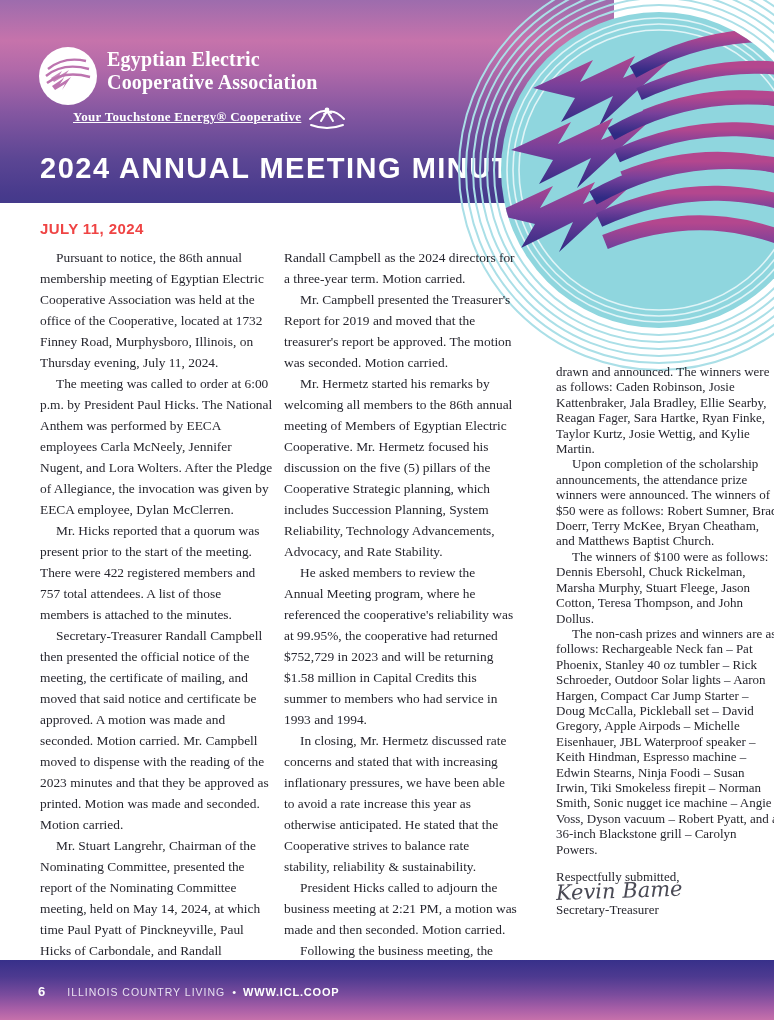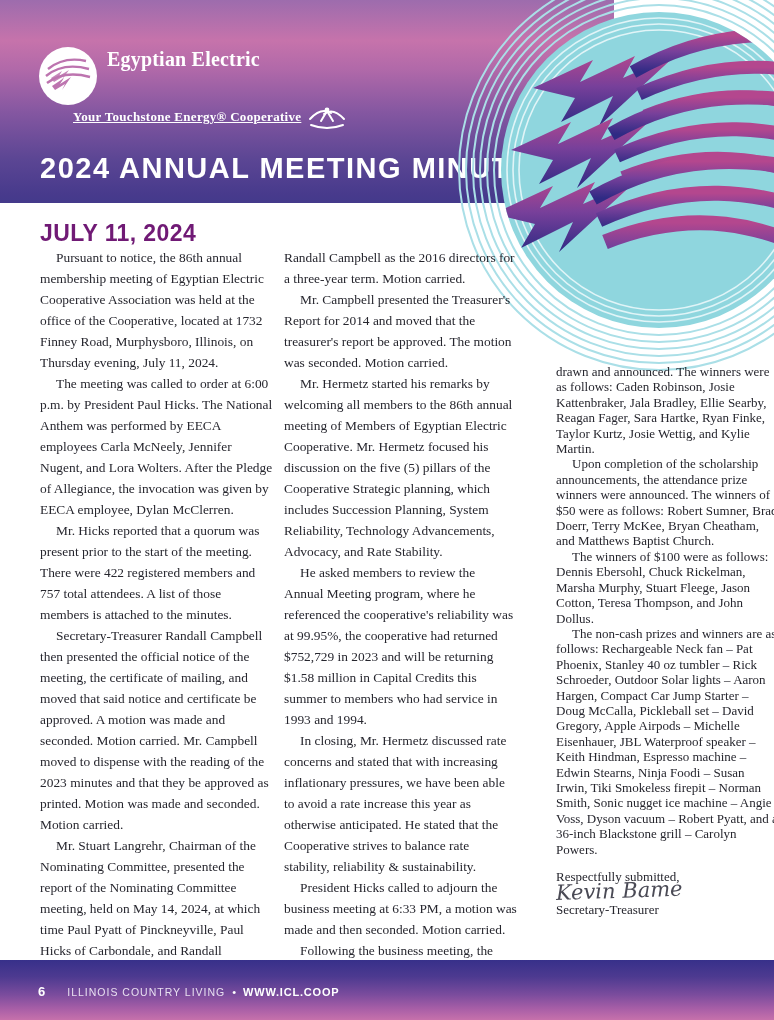--- a/index.html
+++ b/index.html
@@ -24,21 +24,21 @@
     position:absolute;left:40px;top:152px;color:#ffffff;
     font-family:"Liberation Sans",sans-serif;font-weight:bold;
     font-size:29px;letter-spacing:1.5px;white-space:nowrap;
   }
   
   .circle-art{position:absolute;left:437px;top:-40px;width:440px;height:440px;}
   
   .date-heading{
     position:absolute;left:40px;top:220px;
     font-family:"Liberation Sans",sans-serif;font-weight:bold;
-    font-size:23px;letter-spacing:.4px;color:#701a75;
+    font-size:15px;letter-spacing:.4px;color:#ef4444;
   }
   .col{position:absolute;font-size:13.4px;line-height:21px;text-align:left;}
   .col p{margin:0;text-indent:16px;}
   .col p.cont{text-indent:0;}
   .col1{left:40px;top:247px;width:233px;}
   .col2{left:284px;top:247px;width:233px;}
   .col3{left:556px;top:364px;width:222px;font-size:13px;line-height:15.4px;}
   .respectfully{margin-top:12px !important;text-indent:0 !important;}
   .signature{
     margin-top:2px !important;text-indent:0 !important;
@@ -73,20 +73,21 @@
           <path d="M8,30 Q25,16 51,23"></path>
           <path d="M10,23 Q26,10 48,15"></path>
         </g>
         <g fill="#bd74af">
           <polygon points="14,40 26,32 22,38 33,31 24,44 27,38 17,44"></polygon>
           <polygon points="13,32 24,25 21,30 31,24 23,35 26,30 16,36" opacity=".85"></polygon>
         </g>
       </svg>
       <div class="logo-text">
         <div>Egyptian Electric</div>
+        <div>Cooperative Association</div>
       </div>
     </div>
 
     <div class="tagline-row">
       <span class="tagline">Your Touchstone Energy® Cooperative</span>
       <svg class="ts-icon" viewBox="0 0 40 24">
         <g fill="none" stroke="#ffffff" stroke-width="2" stroke-linecap="round">
           <path d="M3,14 Q14,2 24,8"></path>
           <path d="M37,14 Q26,2 17,9"></path>
           <path d="M4,20 Q20,26 36,20"></path>
@@ -160,26 +161,26 @@
 
   <div class="col col1">
     <p>Pursuant to notice, the 86th annual membership meeting of Egyptian Electric Cooperative Association was held at the office of the Cooperative, located at 1732 Finney Road, Murphysboro, Illinois, on Thursday evening, July 11, 2024.</p>
     <p>The meeting was called to order at 6:00 p.m. by President Paul Hicks. The National Anthem was performed by EECA employees Carla McNeely, Jennifer Nugent, and Lora Wolters. After the Pledge of Allegiance, the invocation was given by EECA employee, Dylan McClerren.</p>
     <p>Mr. Hicks reported that a quorum was present prior to the start of the meeting. There were 422 registered members and 757 total attendees. A list of those members is attached to the minutes.</p>
     <p>Secretary-Treasurer Randall Campbell then presented the official notice of the meeting, the certificate of mailing, and moved that said notice and certificate be approved. A motion was made and seconded. Motion carried. Mr. Campbell moved to dispense with the reading of the 2023 minutes and that they be approved as printed. Motion was made and seconded. Motion carried.</p>
     <p>Mr. Stuart Langrehr, Chairman of the Nominating Committee, presented the report of the Nominating Committee meeting, held on May 14, 2024, at which time Paul Pyatt of Pinckneyville, Paul Hicks of Carbondale, and Randall Campbell of Chester were officially nominated for the office of directors for the ensuing three years.</p>
   </div>
 
   <div class="col col2">
-    <p class="cont">Randall Campbell as the 2016 directors for a three-year term. Motion carried.</p>
-    <p>Mr. Campbell presented the Treasurer's Report for 2014 and moved that the treasurer's report be approved. The motion was seconded. Motion carried.</p>
+    <p class="cont">Randall Campbell as the 2024 directors for a three-year term. Motion carried.</p>
+    <p>Mr. Campbell presented the Treasurer's Report for 2019 and moved that the treasurer's report be approved. The motion was seconded. Motion carried.</p>
     <p>Mr. Hermetz started his remarks by welcoming all members to the 86th annual meeting of Members of Egyptian Electric Cooperative. Mr. Hermetz focused his discussion on the five (5) pillars of the Cooperative Strategic planning, which includes Succession Planning, System Reliability, Technology Advancements, Advocacy, and Rate Stability.</p>
     <p>He asked members to review the Annual Meeting program, where he referenced the cooperative's reliability was at 99.95%, the cooperative had returned $752,729 in 2023 and will be returning $1.58 million in Capital Credits this summer to members who had service in 1993 and 1994.</p>
     <p>In closing, Mr. Hermetz discussed rate concerns and stated that with increasing inflationary pressures, we have been able to avoid a rate increase this year as otherwise anticipated. He stated that the Cooperative strives to balance rate stability, reliability &amp; sustainability.</p>
-    <p>President Hicks called to adjourn the business meeting at 6:33 PM, a motion was made and then seconded. Motion carried.</p>
+    <p>President Hicks called to adjourn the business meeting at 2:21 PM, a motion was made and then seconded. Motion carried.</p>
     <p>Following the business meeting, the 2024 scholarship winners were</p>
   </div>
 
   <div class="col col3">
     <p class="cont">drawn and announced. The winners were as follows: Caden Robinson, Josie Kattenbraker, Jala Bradley, Ellie Searby, Reagan Fager, Sara Hartke, Ryan Finke, Taylor Kurtz, Josie Wettig, and Kylie Martin.</p>
     <p>Upon completion of the scholarship announcements, the attendance prize winners were announced. The winners of $50 were as follows: Robert Sumner, Brad Doerr, Terry McKee, Bryan Cheatham, and Matthews Baptist Church.</p>
     <p>The winners of $100 were as follows: Dennis Ebersohl, Chuck Rickelman, Marsha Murphy, Stuart Fleege, Jason Cotton, Teresa Thompson, and John Dollus.</p>
     <p>The non-cash prizes and winners are as follows: Rechargeable Neck fan – Pat Phoenix, Stanley 40 oz tumbler – Rick Schroeder, Outdoor Solar lights – Aaron Hargen, Compact Car Jump Starter – Doug McCalla, Pickleball set – David Gregory, Apple Airpods – Michelle Eisenhauer, JBL Waterproof speaker – Keith Hindman, Espresso machine – Edwin Stearns, Ninja Foodi – Susan Irwin, Tiki Smokeless firepit – Norman Smith, Sonic nugget ice machine – Angie Voss, Dyson vacuum – Robert Pyatt, and a 36-inch Blackstone grill – Carolyn Powers.</p>
     <p class="respectfully">Respectfully submitted,</p>
     <p class="signature">Kevin Bame</p>

